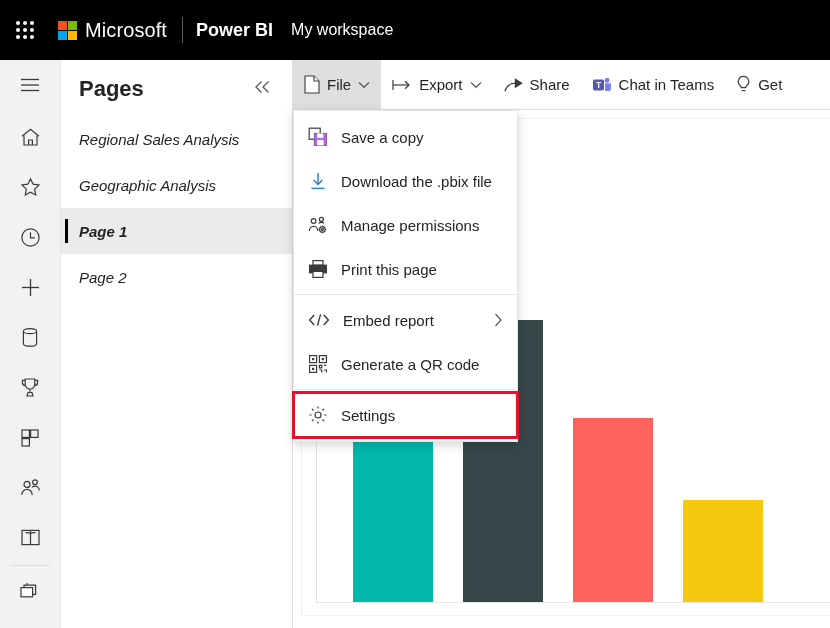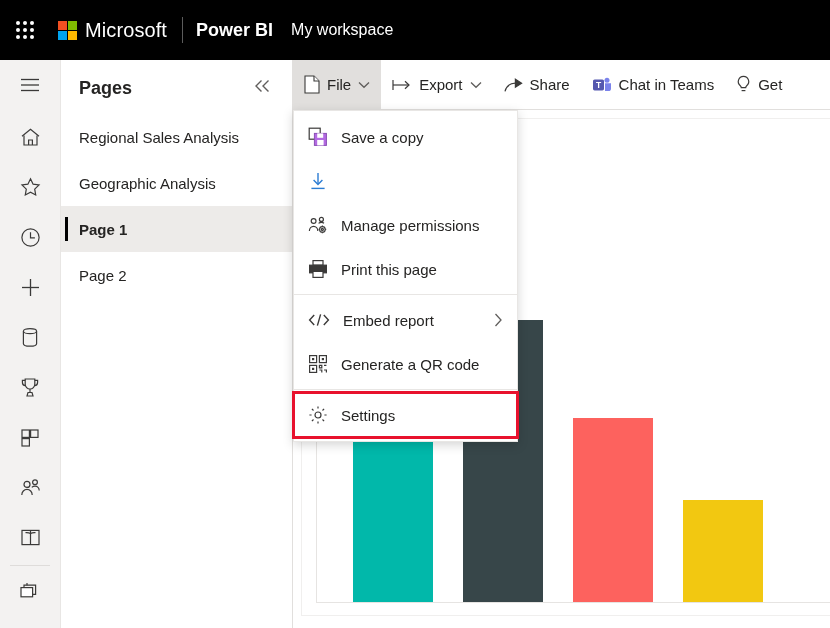--- a/index.html
+++ b/index.html
@@ -50,26 +50,26 @@
 
   
   .pages {
     position: absolute; left: 61px; top: 60px; width: 232px; height: 568px;
     background: #ffffff; border-right: 1px solid #e1dfdd;
   }
   .pages-head {
     display: flex; align-items: center; justify-content: space-between;
     padding: 16px 16px 0 18px;
   }
-  .pages-title { font-size: 18px; font-weight: bold; color: #252423; }
+  .pages-title { font-size: 22px; font-weight: bold; color: #252423; }
   .collapse-btn { cursor: pointer; color: #605e5c; padding: 2px 4px; }
   .page-list { margin-top: 14px; }
   .page-item {
     position: relative; height: 46px; display: flex; align-items: center;
-    padding-left: 18px; font-size: 15px; color: #252423; cursor: pointer;
+    padding-left: 18px; font-size: 15px; color: #252423; cursor: pointer; font-style: italic;
   }
   .page-item.selected { background: #edebe9; font-weight: bold; }
   .page-item.selected::before {
     content: ""; position: absolute; left: 4px; top: 11px;
     width: 3px; height: 24px; background: #000000;
   }
 
   
   .cmdbar {
     position: absolute; left: 293px; top: 60px; width: 537px; height: 50px;
@@ -350,20 +350,21 @@
     </div>
 
     <div class="menu-item">
       <span>
         <svg width="20" height="20" viewBox="0 0 20 20" fill="none" stroke="#2B7CD3" stroke-width="1.4">
             <line x1="10" y1="2" x2="10" y2="13"></line>
             <path d="M5.6 9 10 13.4 14.4 9"></path>
             <line x1="3.4" y1="17.4" x2="16.6" y2="17.4"></line>
           </svg>
       </span>
+      <span>Download the .pbix file</span>
     </div>
 
     <div class="menu-item">
       <span>
         <svg width="20" height="20" viewBox="0 0 20 20" fill="none" stroke="#3b3a39" stroke-width="1.2">
             <circle cx="5.6" cy="6" r="2.4"></circle>
             <path d="M1.4 16c0-2.6 1.9-4.6 4.2-4.6s4.2 2 4.2 4.6"></path>
             <circle cx="13.4" cy="4.4" r="2"></circle>
             <path d="M10.6 8.4c.8-.7 1.7-1 2.8-1 1 0 1.9.3 2.6.9"></path>
             <circle cx="14.4" cy="14.4" r="2.8"></circle>

